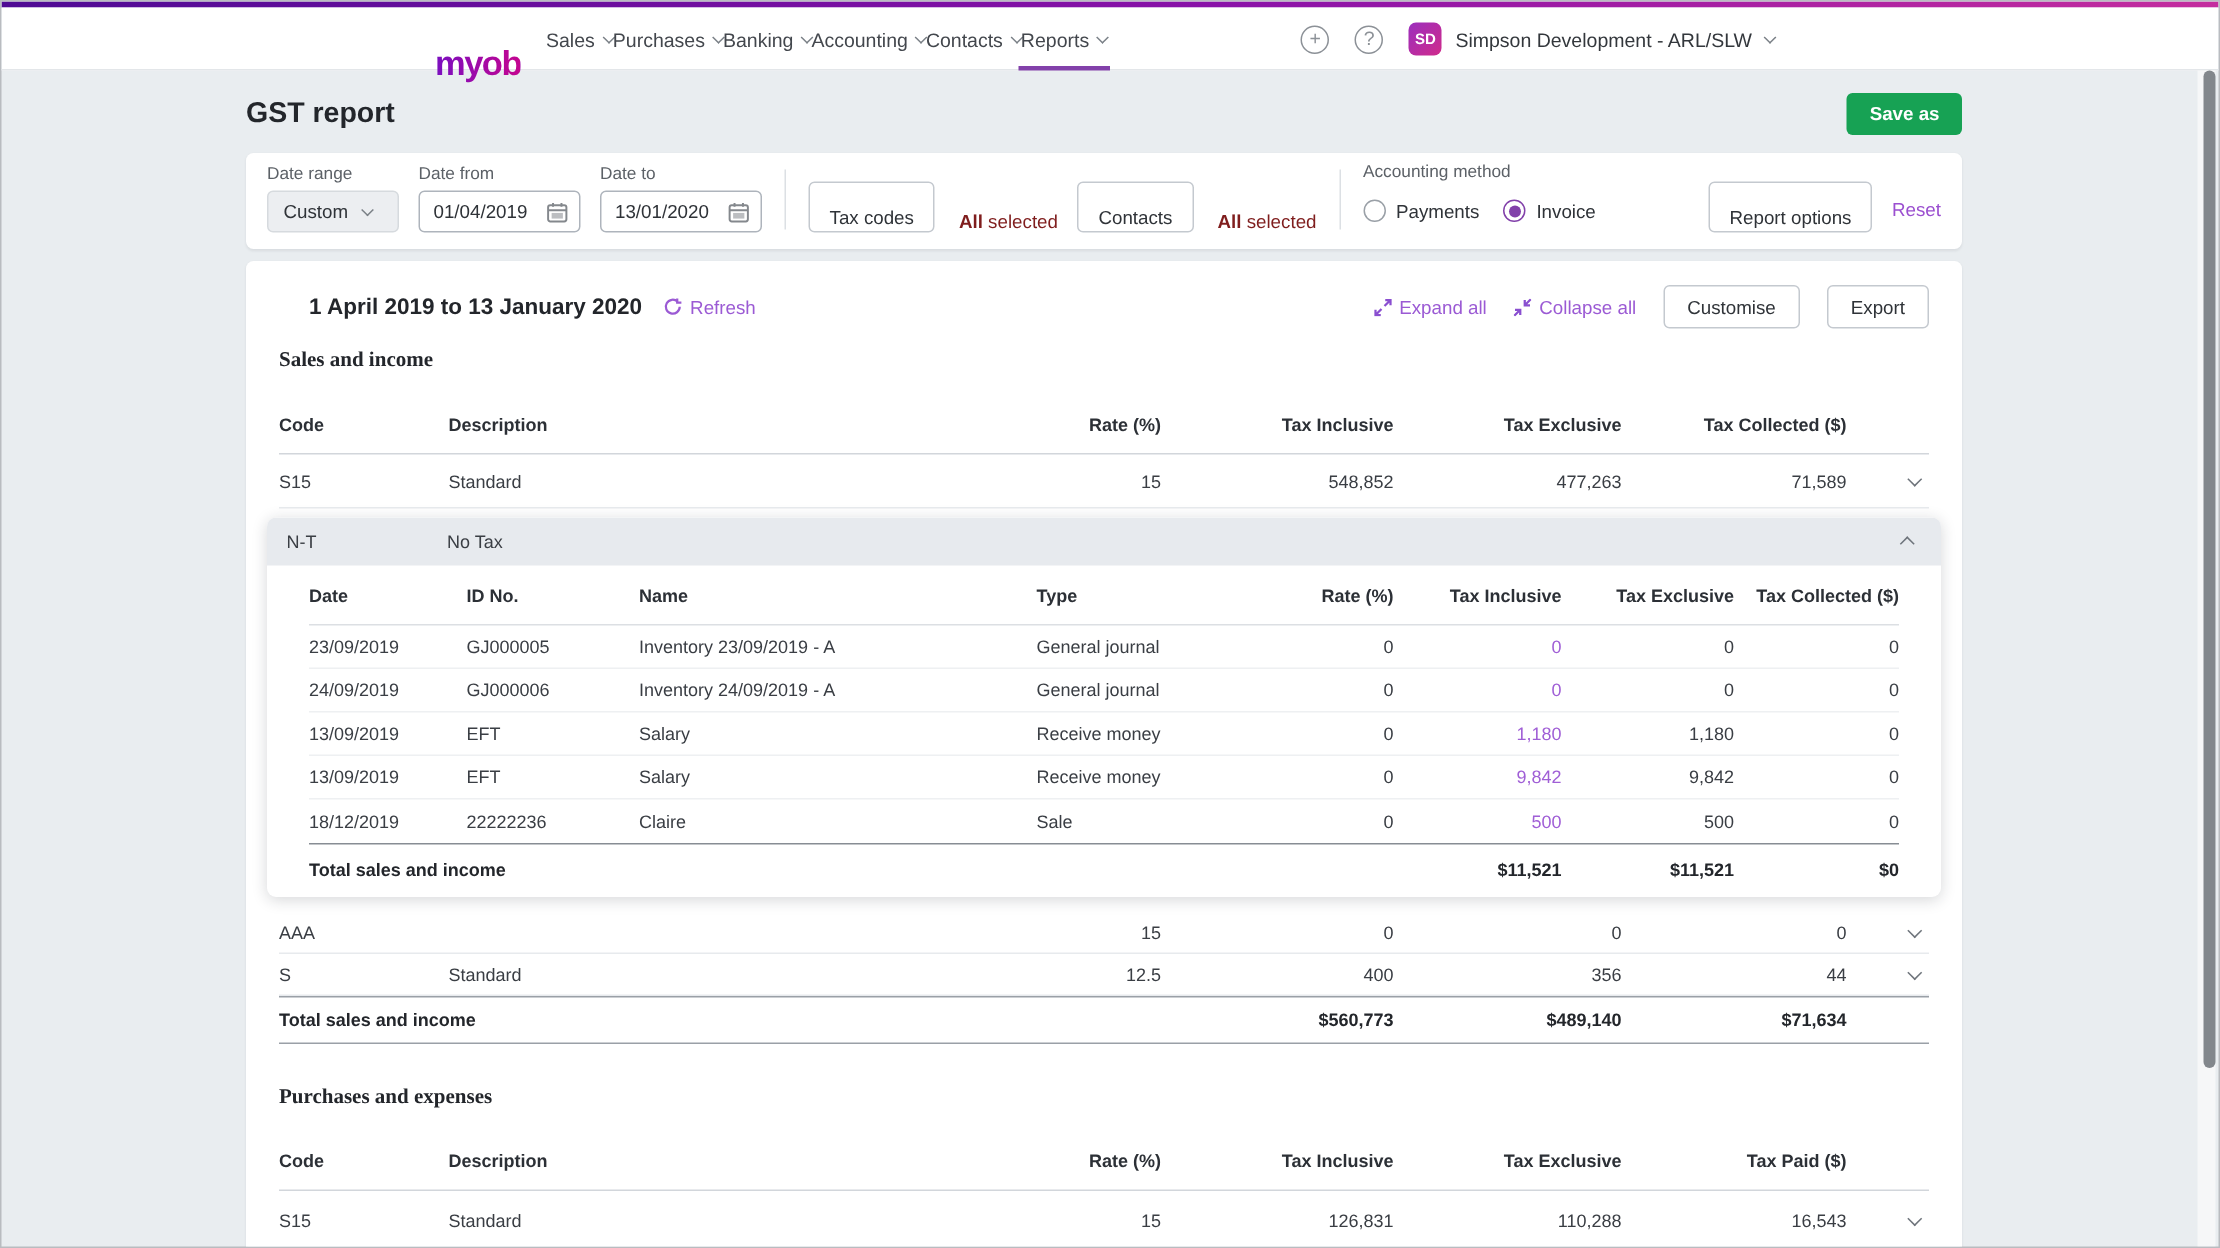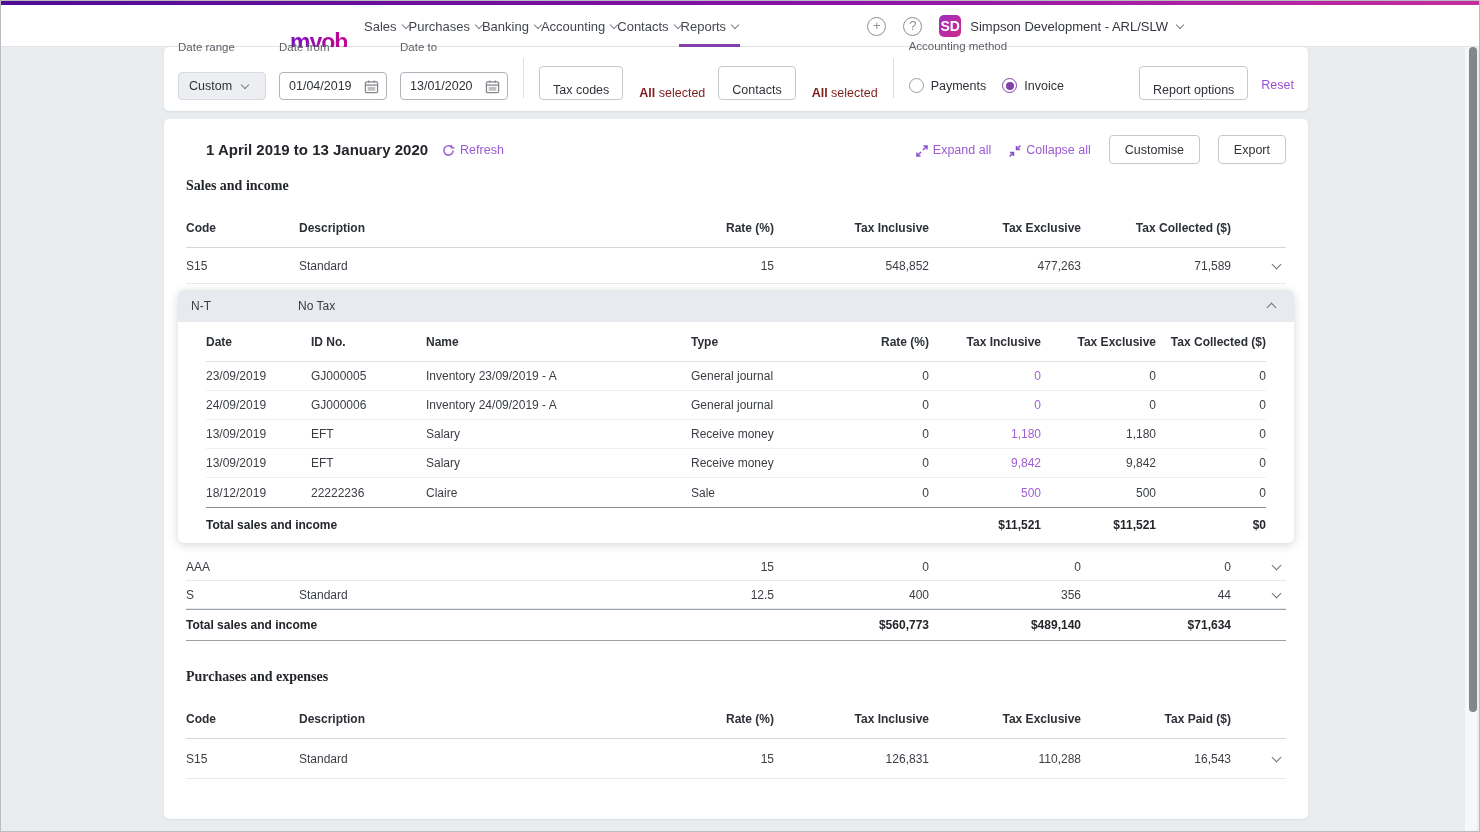--- a/index.html
+++ b/index.html
@@ -11,53 +11,53 @@
   .accent { height:4px; width:100%; background:linear-gradient(90deg,#4f0b94,#8a12a8 55%,#c42d9e); }
   .nav { position:relative; height:42px; background:#fff; border-bottom:1px solid #e3e6e9; }
   .logo { position:absolute; left:289px; top:24px; font-size:23px; font-weight:800; letter-spacing:-1px;
           background:linear-gradient(90deg,#7a0fc0,#c4058f); -webkit-background-clip:text; background-clip:text; color:transparent; }
   .menu { position:absolute; left:363px; top:0; height:42px; display:flex; align-items:center; }
   .menu-item { position:relative; height:42px; display:flex; align-items:center; gap:6px; font-size:13px; color:#43474d; cursor:pointer; }
   .menu-item.active::after { content:""; position:absolute; left:-2px; right:-2px; bottom:0; height:3px; background:#8241aa; }
   .chev { display:inline-block; width:6px; height:6px; border-right:1.4px solid #7a8087; border-bottom:1.4px solid #7a8087; transform:rotate(45deg); margin-top:-3px; }
   .nav-right { position:absolute; right:296px; top:0; height:42px; display:flex; align-items:center; gap:17px; }
   .circle-ic { width:19px; height:19px; border-radius:50%; border:1.5px solid #8c9197; color:#8c9197; font-size:13px; line-height:16px; text-align:center; font-weight:400; }
-  .avatar { width:22px; height:22px; border-radius:5px; background:linear-gradient(135deg,#9b2fbe,#d02a8b); color:#fff; font-size:14px; font-weight:700; display:flex; align-items:center; justify-content:center; }
+  .avatar { width:22px; height:22px; border-radius:5px; background:linear-gradient(135deg,#9b2fbe,#d02a8b); color:#fff; font-size:10px; font-weight:700; display:flex; align-items:center; justify-content:center; }
   .acct { display:flex; align-items:center; gap:9px; font-size:13px; color:#33373c; cursor:pointer; }
 
   
   .content { position:relative; width:1144px; margin:0 auto 0 163px; }
   .page-head { display:flex; align-items:center; justify-content:space-between; padding:15px 0 12px; }
   .page-title { font-size:19px; font-weight:700; color:#23262b; }
   .btn-green { background:#17a254; color:#fff; font-size:12.5px; font-weight:700; border:none; border-radius:4px; padding:7px 15px; cursor:pointer; }
 
   
   .card { background:#fff; border-radius:5px; box-shadow:0 1px 2px rgba(20,30,40,.08); }
   .filter-card { padding:9px 14px 11px; display:flex; align-items:flex-end; gap:13px; height:64px; }
-  .fgroup { display:flex; flex-direction:column; gap:19px; }
+  .fgroup { display:flex; flex-direction:column; gap:5px; }
   .flabel { font-size:11.5px; color:#5c6167; }
   .select { height:28px; background:#eceef1; border:1px solid #d6dade; border-radius:4px; display:flex; align-items:center; gap:10px; padding:0 10px; font-size:12.5px; color:#2f3338; cursor:pointer; width:88px; justify-content:flex-start; }
   .dinput { height:28px; width:108px; background:#fff; border:1px solid #aeb4bc; border-radius:4px; display:flex; align-items:center; justify-content:space-between; padding:0 7px 0 9px; font-size:12.5px; color:#2f3338; }
   .vdiv { width:1px; align-self:stretch; background:#dce0e4; margin:2px 2px; }
   .btn-white { height:29px; background:#fff; border:1px solid #c4c9cf; border-radius:4px; font-size:12.5px; color:#2f3338; padding:16px 13px; cursor:pointer; }
   .sel-status { font-size:12.5px; color:#7f1d1d; margin-left:3px; }
   .sel-status b { font-weight:700; }
   .radios { display:flex; align-items:center; gap:16px; height:29px; }
   .radio-opt { display:flex; align-items:center; gap:7px; font-size:12.5px; color:#2f3338; cursor:pointer; }
   .radio { width:15px; height:15px; border-radius:50%; border:1.5px solid #9aa0a7; background:#fff; position:relative; }
   .radio.sel { border-color:#8241aa; }
   .radio.sel::after { content:""; position:absolute; inset:2.5px; border-radius:50%; background:#8241aa; }
   .flex-sp { flex:1; }
   .lnk-purple { color:#9b4fd0; font-size:12.5px; cursor:pointer; }
 
   
   .report-card { margin-top:8px; padding:16px 22px 40px; min-height:700px; }
   .rep-head { display:flex; align-items:center; }
   .period { font-size:15px; font-weight:700; color:#23262b; margin-right:14px;margin-left:20px; }
-  .ic-lnk { display:flex; align-items:flex-end; gap:5px; color:#9b5ad4; font-size:12.5px; cursor:pointer; }
+  .ic-lnk { display:flex; align-items:center; gap:5px; color:#9b5ad4; font-size:12.5px; cursor:pointer; }
   .rep-actions { margin-left:auto; display:flex; align-items:center; gap:18px; }
   .btn-plain { height:29px; background:#fff; border:1px solid #c4c9cf; border-radius:4px; font-size:12.5px; color:#2f3338; padding:0 15px; cursor:pointer; }
   .sec-title { font-size:14px; font-weight:700; color:#23262b; margin-top:14px;font-family:Liberation Serif, serif; }
 
   
   .tgrid { display:grid; grid-template-columns:113px 1fr 150px 155px 152px 150px 55px; align-items:center; }
   .thead { height:40px; margin-top:14px; border-bottom:1px solid #d2d6db; font-size:12px; font-weight:700; color:#2c3036; }
   .trow { height:36px; border-bottom:1px solid #e7eaed; font-size:12px; color:#3a3e44; }
   .trow.slim { height:28px; }
   .num { text-align:right; }
@@ -124,20 +124,24 @@
       <div class="acct">
         <span class="avatar">SD</span>
         <span>Simpson Development - ARL/SLW</span>
         <span class="chev"></span>
       </div>
     </div>
   </header>
 
   <div class="content">
 
+    <div class="page-head">
+      <div class="page-title">GST report</div>
+      <button class="btn-green">Save as</button>
+    </div>
 
     <div class="card filter-card">
       <div class="fgroup">
         <span class="flabel">Date range</span>
         <div class="select">
           <span>Custom</span>
           <span class="chev"></span>
         </div>
       </div>
       <div class="fgroup">

